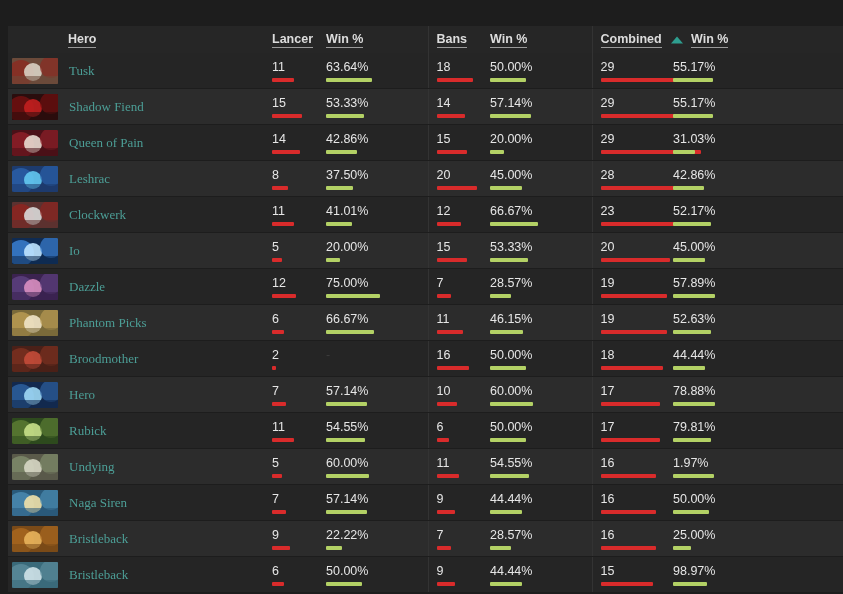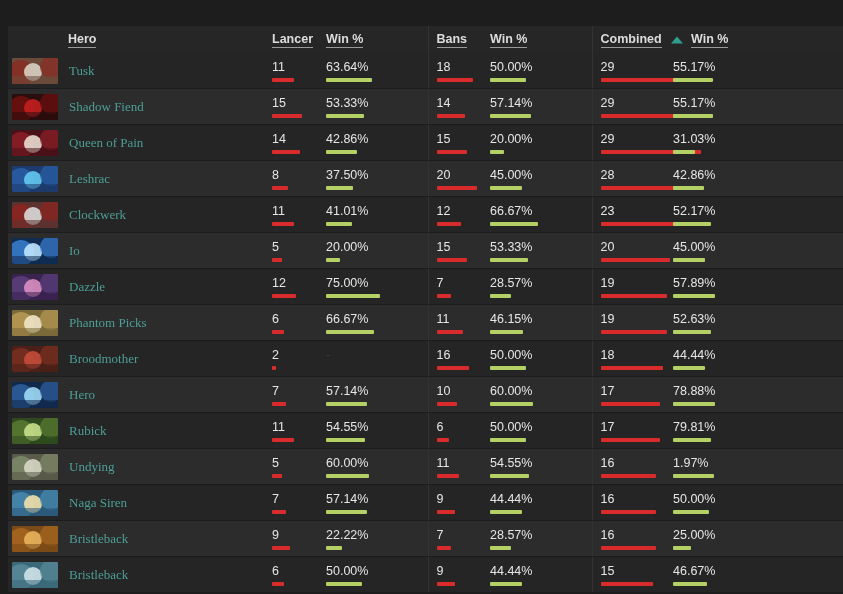--- a/index.html
+++ b/index.html
@@ -748,21 +748,21 @@
             </td>
             <td>
               <span class="val pct">44.44%</span>
               <span class="bar green" style="width:32px"></span>
             </td>
             <td class="sep-l">
               <span class="val num">15</span>
               <span class="bar red" style="width:52px"></span>
             </td>
             <td>
-              <span class="val pct">46.67%</span>
+              <span class="val pct">98.97%</span>
               <span class="bar green" style="width:34px"></span>
             </td>
           </tr>
         </tbody>
     </table>
   </div>
 
 </div>
 
 </body></html>

